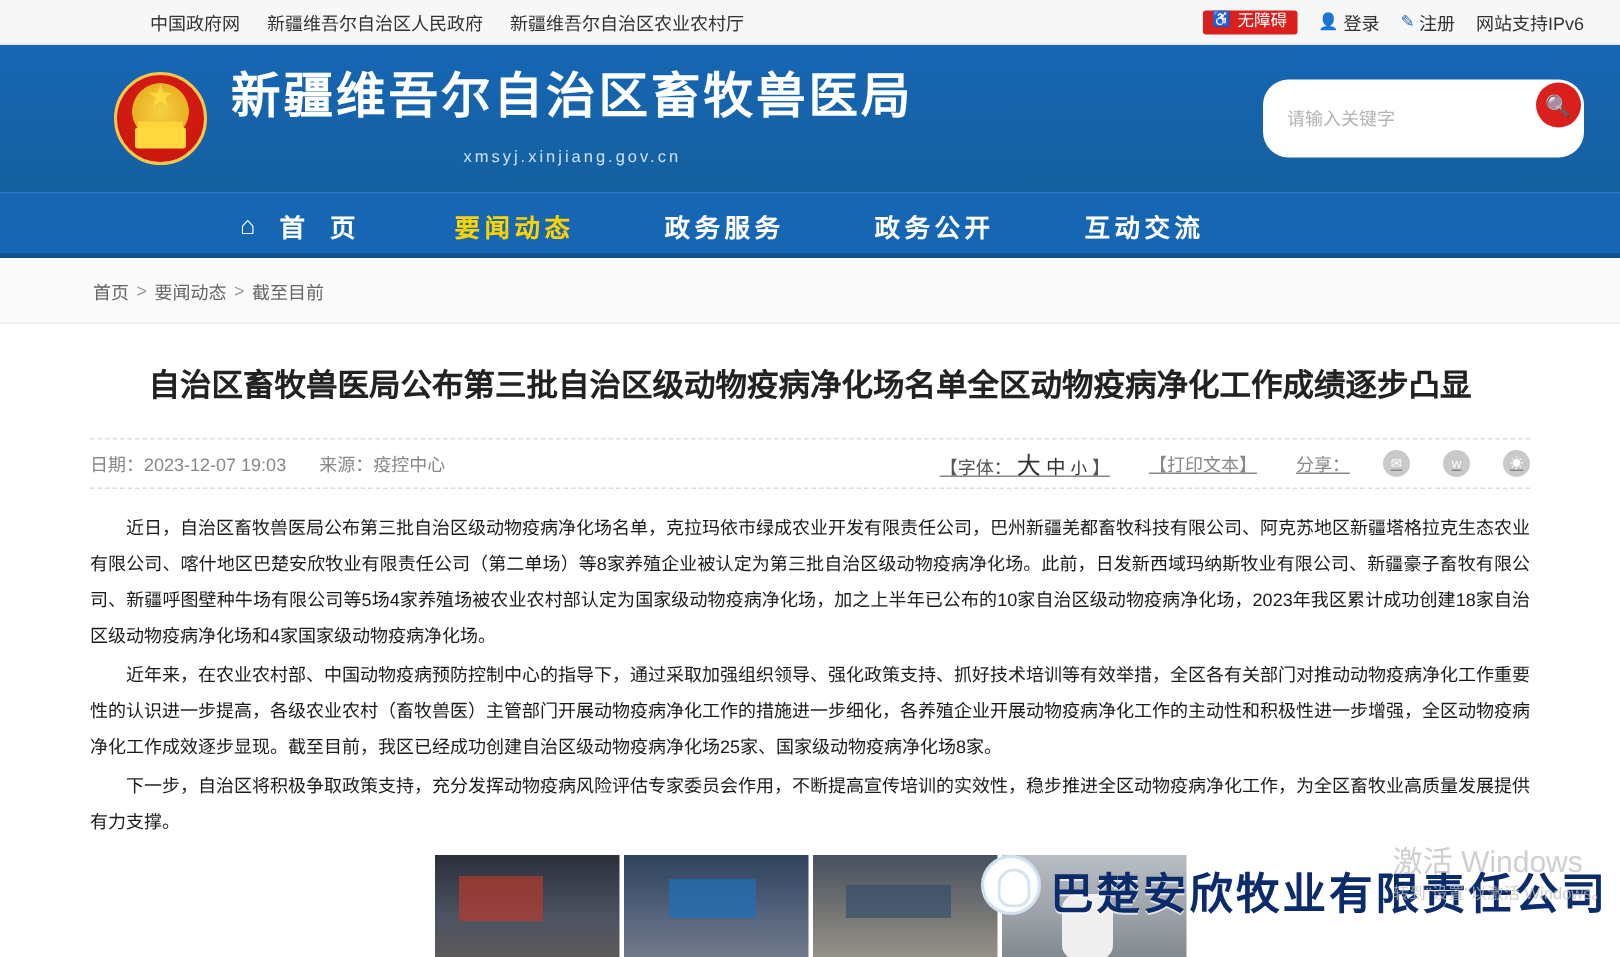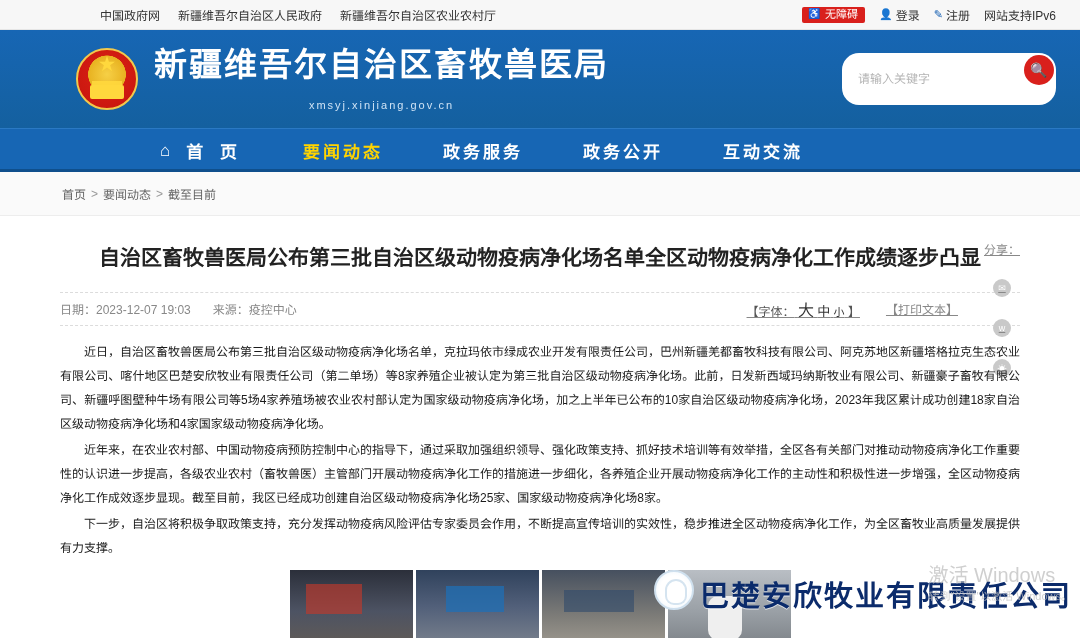--- a/index.html
+++ b/index.html
@@ -195,21 +195,21 @@
     align-items: center;
     font-size: 12px;
     color: #888;
     gap: 22px;
   }
   .meta .right { margin-left: auto; display: flex; align-items: center; gap: 26px; text-decoration: underline; }
   .fontsize { color: #555; }
   .fontsize .big { font-size: 16px; color: #333; }
   .fontsize .mid { font-size: 13px; color: #333; }
   .fontsize .sml { font-size: 11px; color: #333; }
-  .share { display: flex; align-items: center; gap: 22px; flex-direction: column; }
+  .share { display: flex; align-items: center; gap: 22px; }
   .share-ico {
     width: 18px; height: 18px;
     border-radius: 50%;
     background: #c9c9c9;
     color: #fff;
     font-size: 9px;
     display: flex; align-items: center; justify-content: center;
   }
   .body-text {
     font-size: 12px;

